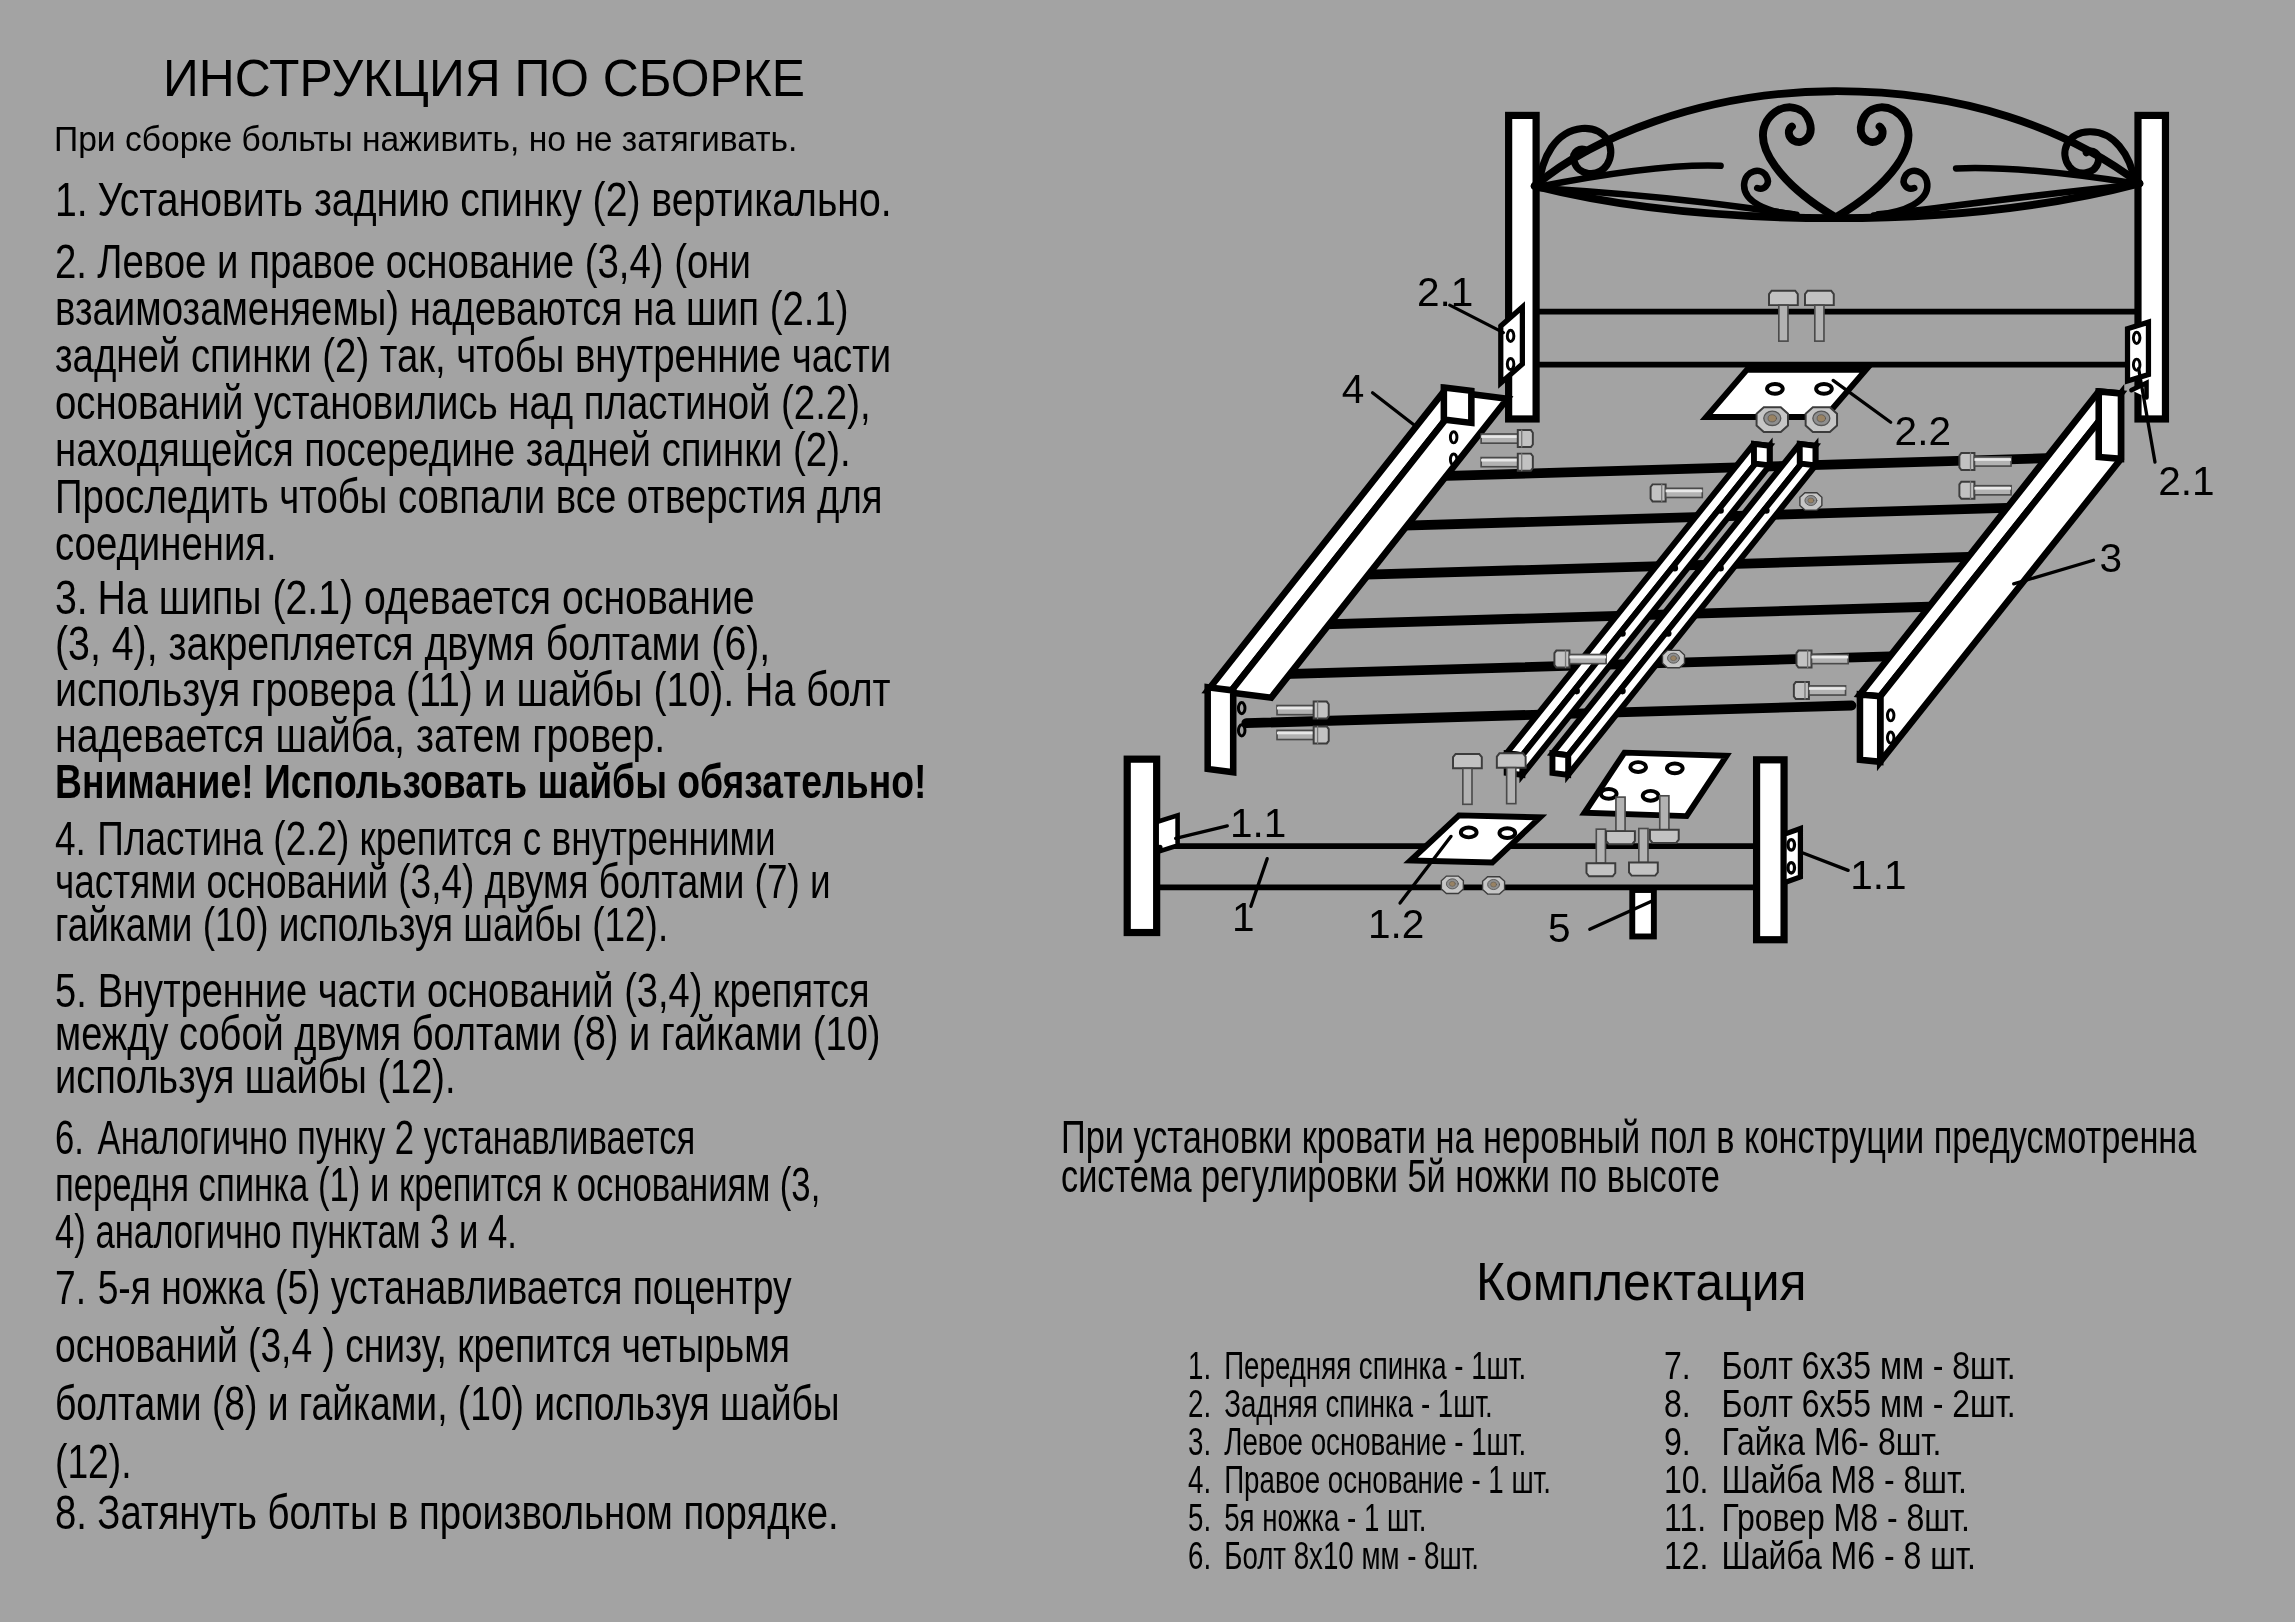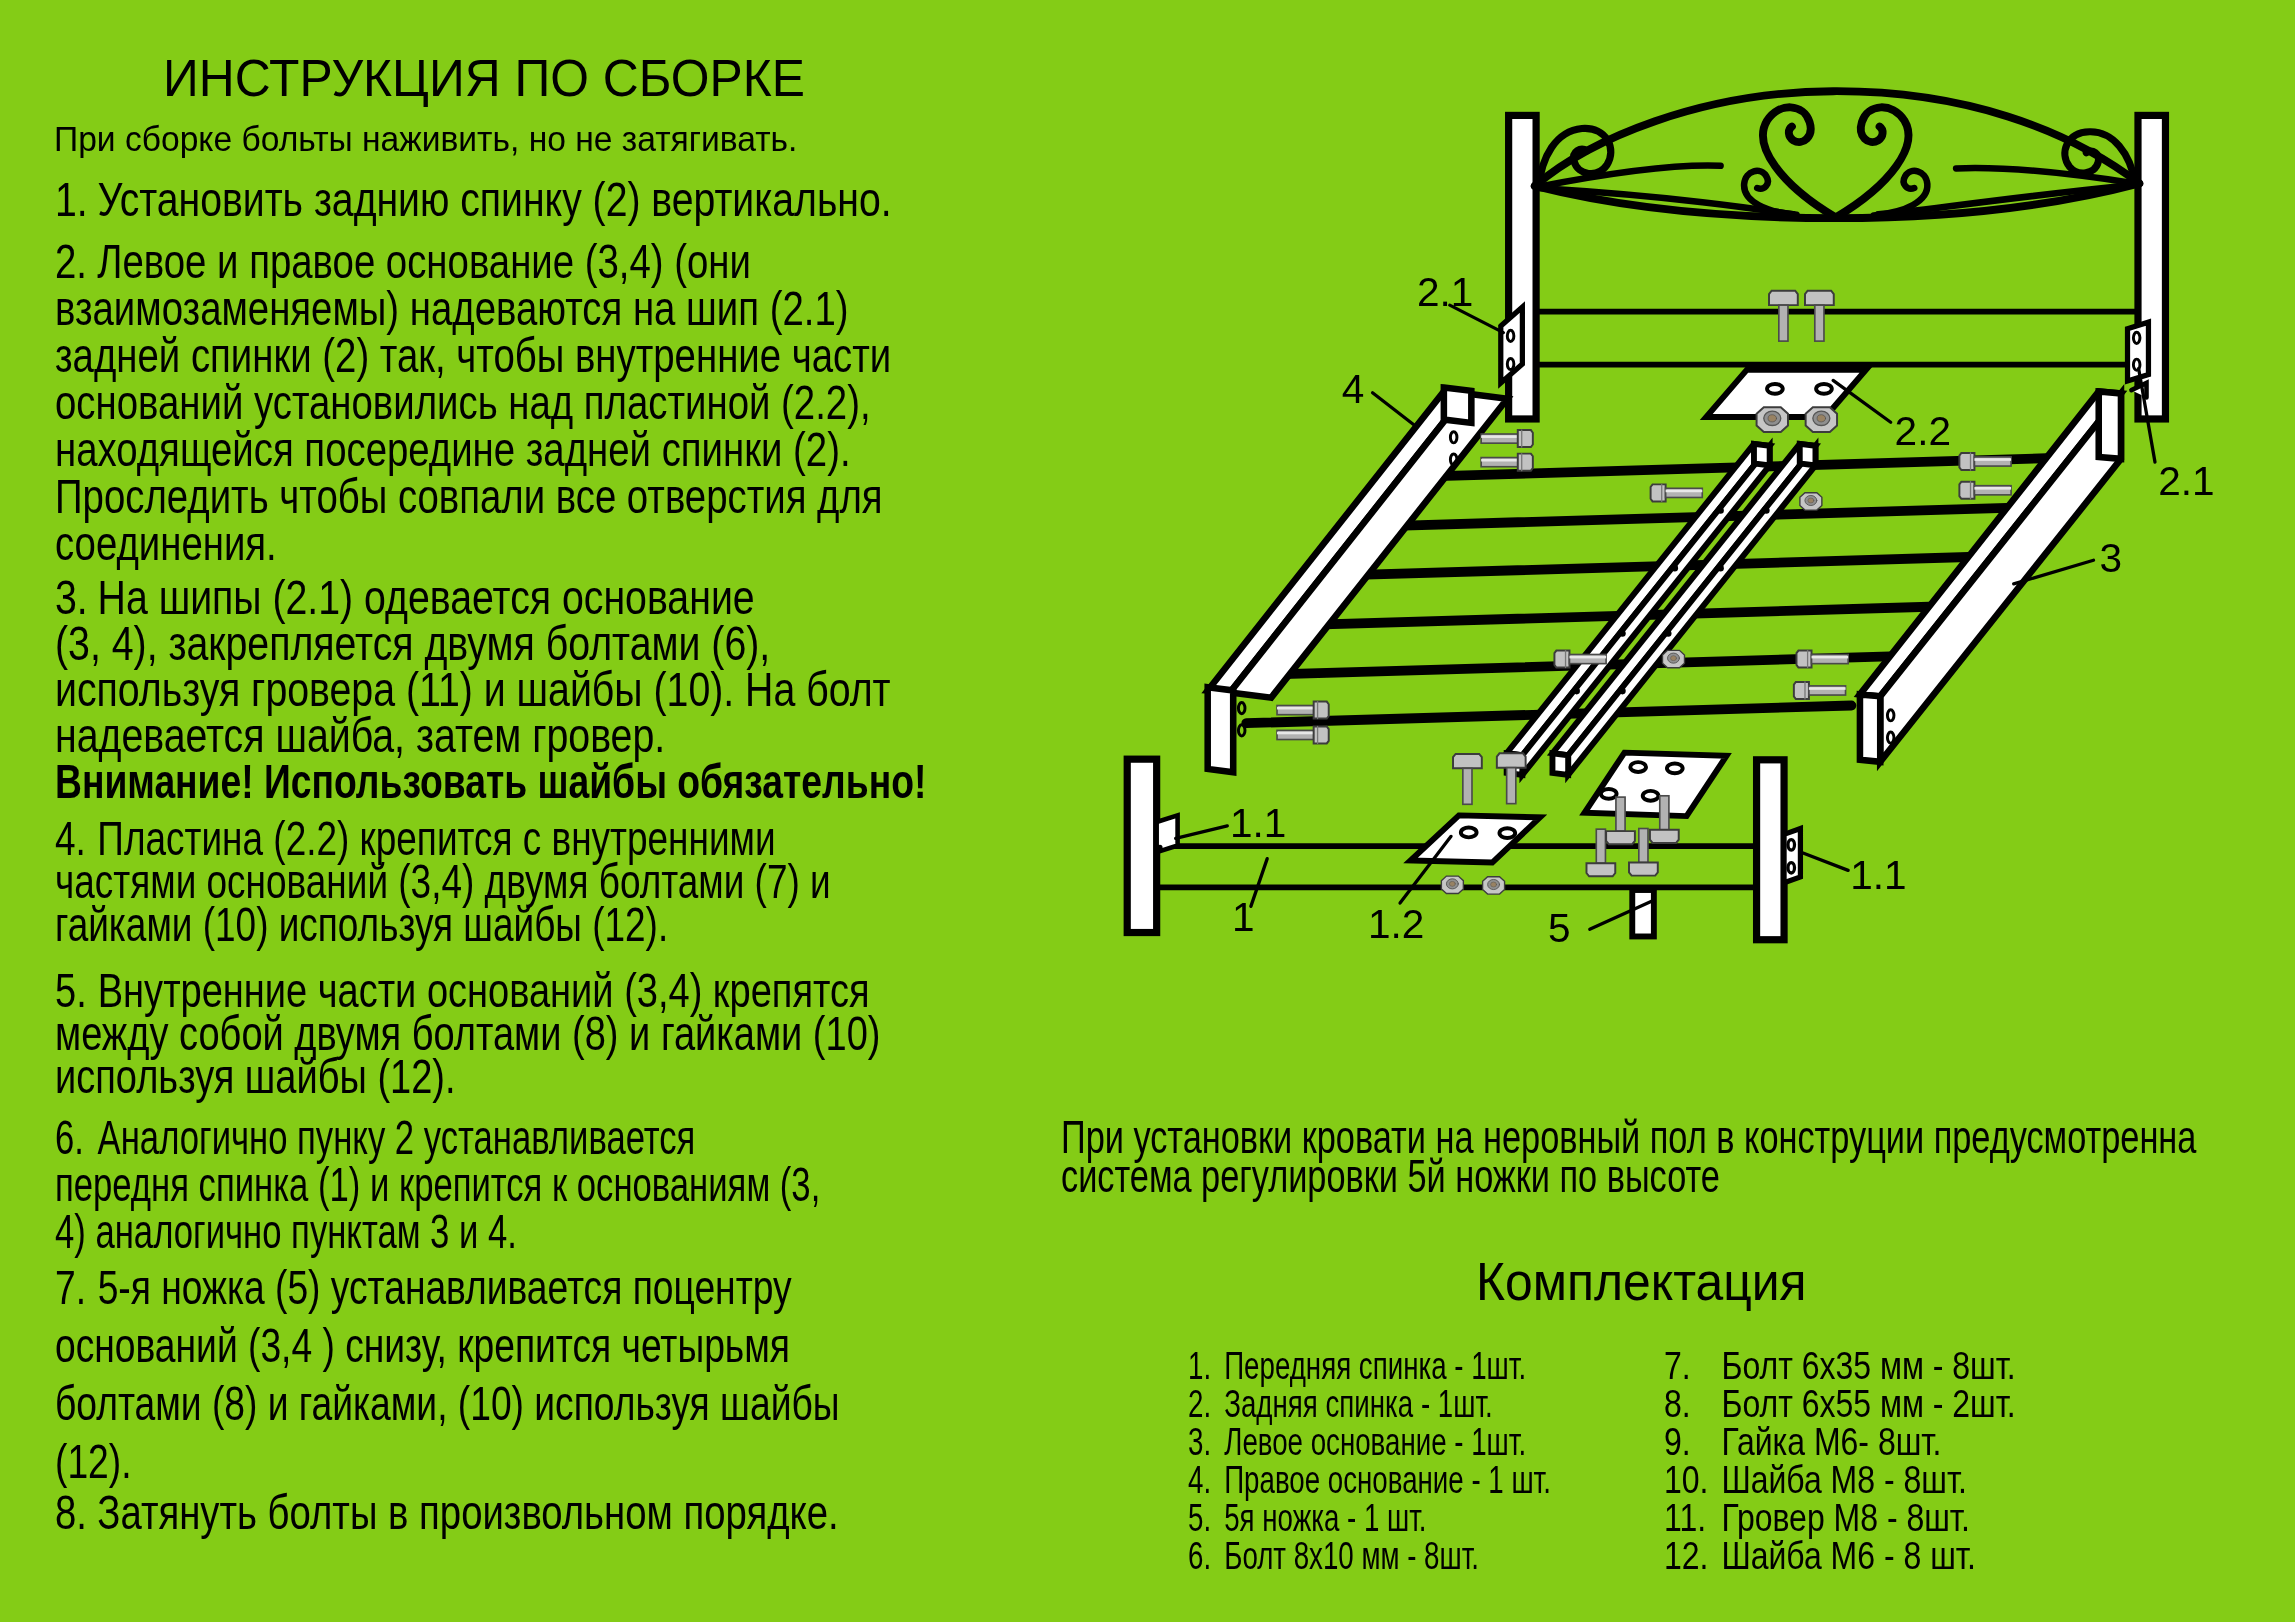--- a/index.html
+++ b/index.html
@@ -1,16 +1,16 @@
 <!DOCTYPE html>
 <html style="font-size:10.5px"><head>
 <meta charset="utf-8">
 <style>
   html,body{margin:0;padding:0;background:#fff;}
-  #page{position:relative;width:2295px;height:1623px;background:#84cc16;overflow:hidden;
+  #page{position:relative;width:2295px;height:1623px;background:#a3a3a3;overflow:hidden;
         font-family:"Liberation Sans", sans-serif;color:#000;}
   .t{position:absolute;white-space:pre;}
   .body{font-size:48px;line-height:47px;transform-origin:0 0;}
   
 </style>
 </head>
 <body>
 <div id="page">
 
   <div class="t" style="left:163px;top:49px;font-size:52px;line-height:59px;transform:scaleX(.957);transform-origin:0 0;">ИНСТРУКЦИЯ ПО СБОРКЕ</div>

